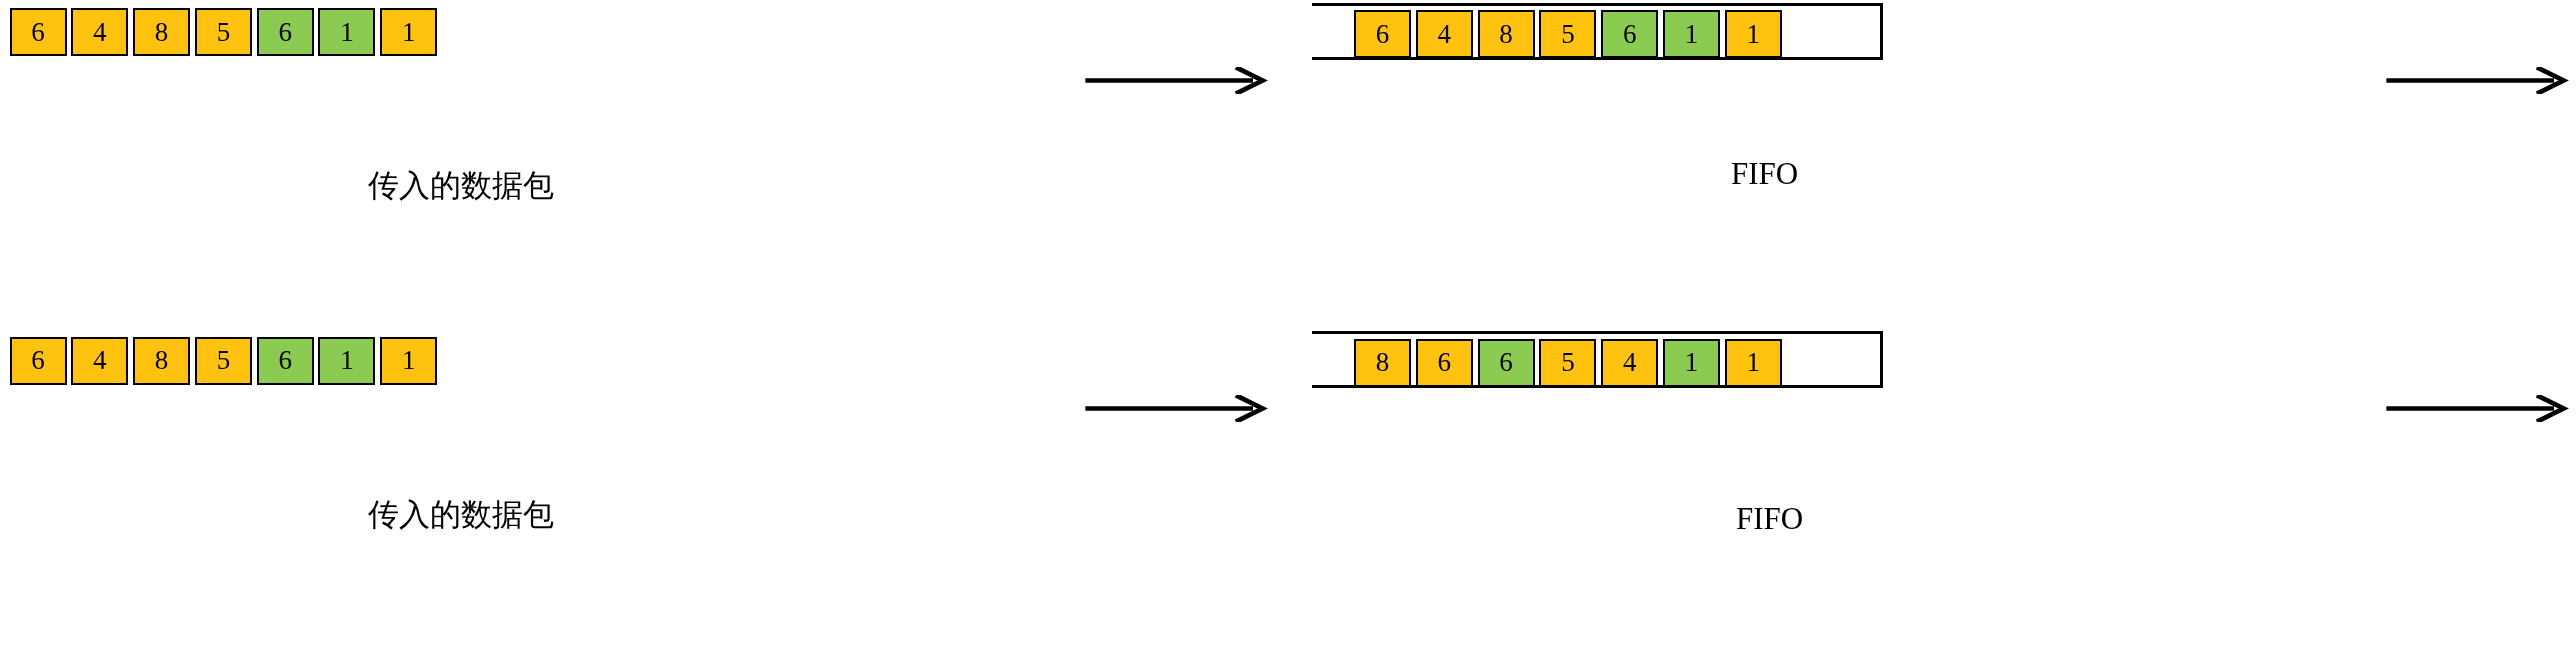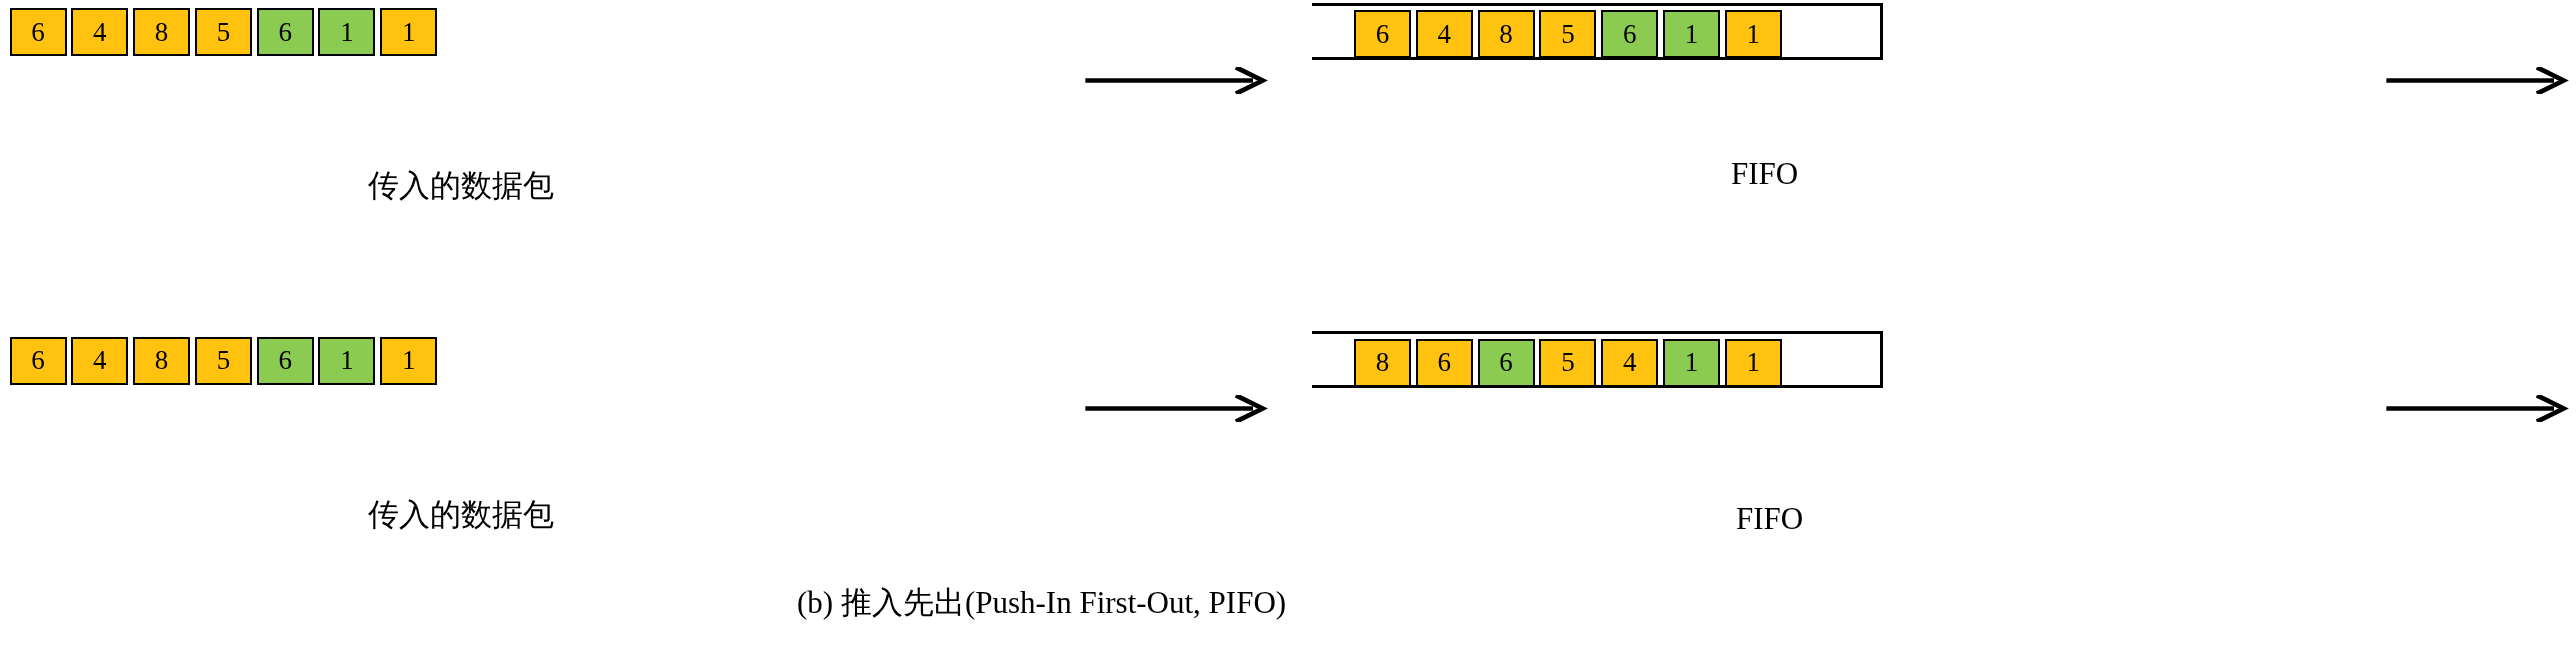--- a/index.html
+++ b/index.html
@@ -177,15 +177,14 @@
 
   <svg class="arrow" id="arrow-out-pifo" viewBox="0 0 270 40" preserveAspectRatio="none" style="top:68px;">
     <line x1="2" y1="20" x2="248" y2="20" stroke="#000" stroke-width="7"></line>
     <polyline points="226,2 262,20 226,38" fill="none" stroke="#000" stroke-width="7" stroke-linecap="square" stroke-linejoin="miter"></polyline>
   </svg>
 
   <div class="label" id="label-incoming-pifo" style="top:172px;">传入的数据包</div>
 
   <div class="label" id="label-queue-pifo" style="top:176px;">FIFO</div>
 
-  <div class="cap-label" id="caption-pifo" style="top:260px;">(b) 推入先出(Push-In First-Out, PIFO)</div>
 </div>
 
 
 </body></html>

